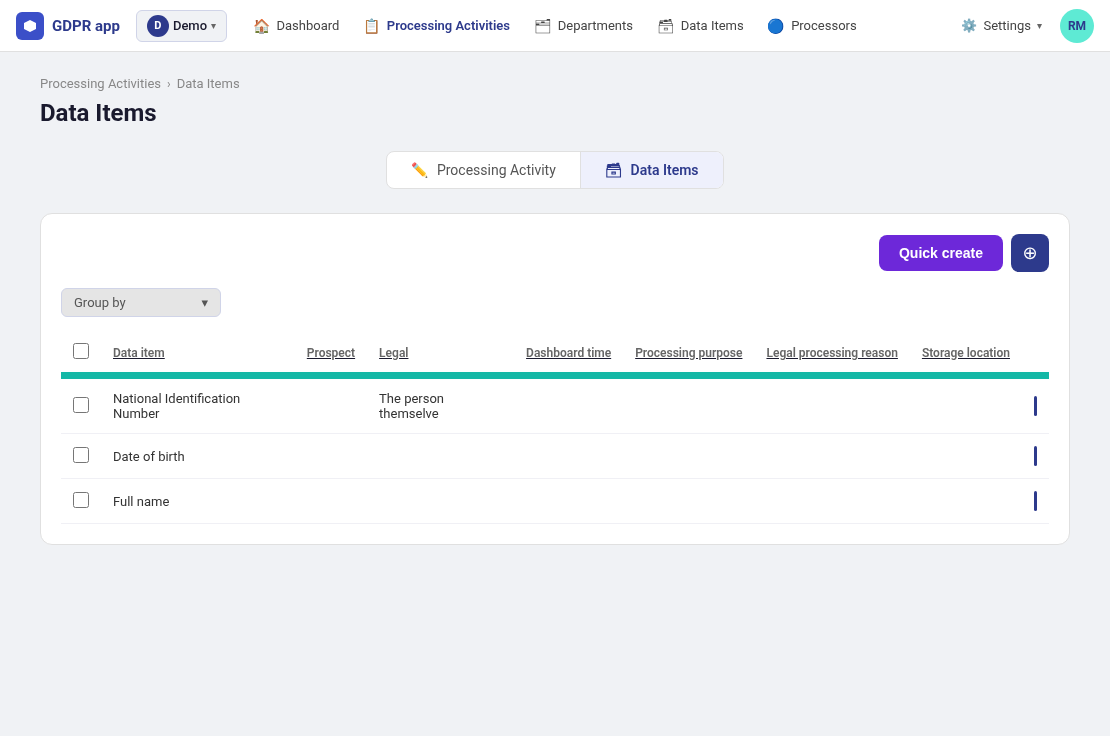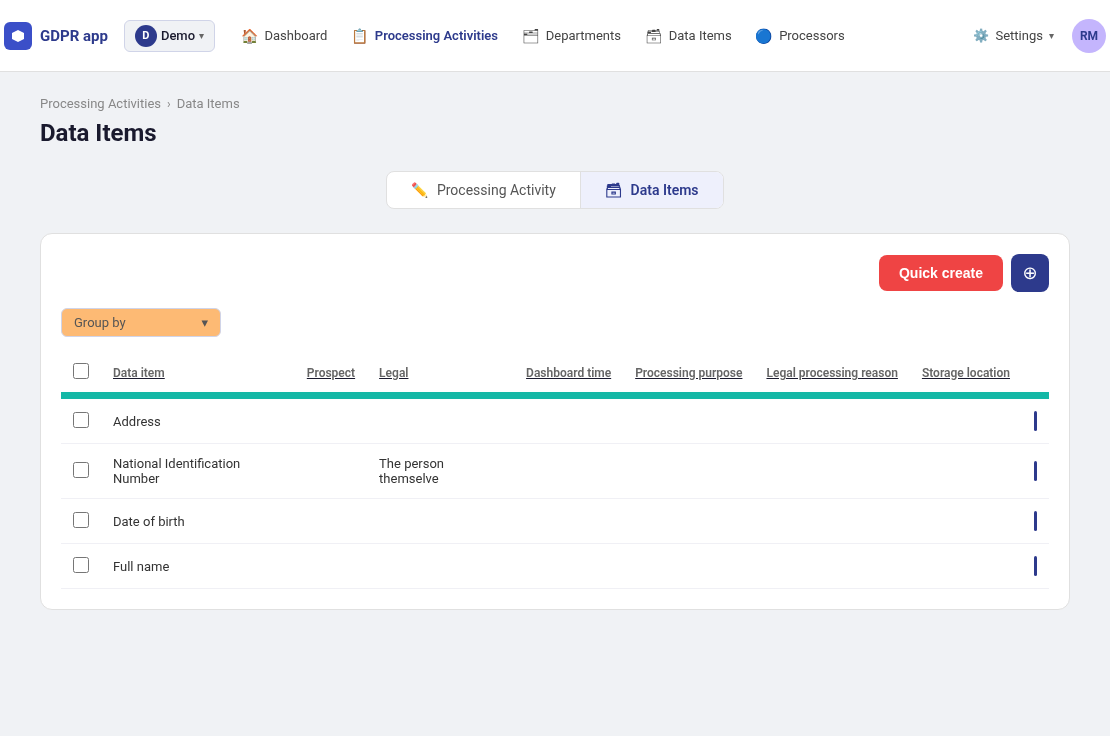--- a/index.html
+++ b/index.html
@@ -1,59 +1,59 @@
 <!DOCTYPE html>
 <html><head>
   <meta charset="utf-8">
   <style>
     * { box-sizing: border-box; margin: 0; padding: 0; }
     body { font-family: -apple-system, BlinkMacSystemFont, 'Segoe UI', Roboto, sans-serif; background: #f0f2f5; color: #1a1a2e; font-size: 14px; }
 
     
-    .navbar { background: #fff; border-bottom: 1px solid #e0e0e0; display: flex; align-items: center; height: 72px; padding: 0 4px; gap: 8px; }
+    .navbar { background: #fff; border-bottom: 1px solid #e0e0e0; display: flex; align-items: center; height: 52px; padding: 0 16px; gap: 8px; }
     .brand { display: flex; align-items: center; gap: 8px; margin-right: 8px; }
     .brand-name { color: #2d3a8c; font-weight: 700; font-size: 15px; }
     .brand-icon { width: 28px; height: 28px; background: #3b4fc8; border-radius: 6px; display: flex; align-items: center; justify-content: center; }
     .brand-icon svg { fill: #fff; width: 16px; height: 16px; }
     .demo-badge { display: flex; align-items: center; gap: 4px; background: #f0f2f5; border: 1px solid #d0d4e8; border-radius: 6px; padding: 4px 10px; cursor: pointer; }
     .demo-letter { background: #2d3a8c; color: #fff; width: 22px; height: 22px; border-radius: 50%; display: flex; align-items: center; justify-content: center; font-size: 11px; font-weight: 700; }
     .demo-text { font-size: 13px; font-weight: 500; }
     .demo-chevron { font-size: 10px; color: #666; }
     .nav-links { display: flex; align-items: center; gap: 4px; flex: 1; margin-left: 8px; }
     .nav-link { display: flex; align-items: center; gap: 6px; padding: 6px 10px; border-radius: 6px; cursor: pointer; font-size: 13px; color: #444; text-decoration: none; white-space: nowrap; }
     .nav-link.active { color: #2d3a8c; font-weight: 600; }
     .nav-link-icon { font-size: 14px; }
     .nav-right { display: flex; align-items: center; gap: 8px; }
-    .avatar { width: 34px; height: 34px; background: #c4b5fd; border-radius: 50%; display: flex; align-items: center; justify-content: center; font-size: 12px; font-weight: 700; color: #2d3a8c; cursor: pointer; }
+    .avatar { width: 34px; height: 34px; background: #5eead4; border-radius: 50%; display: flex; align-items: center; justify-content: center; font-size: 12px; font-weight: 700; color: #2d3a8c; cursor: pointer; }
     .settings-link { display: flex; align-items: center; gap: 6px; padding: 6px 10px; border-radius: 6px; cursor: pointer; font-size: 13px; color: #444; }
 
     
     .page { padding: 24px 40px; }
     .breadcrumb { display: flex; align-items: center; gap: 6px; font-size: 13px; color: #888; margin-bottom: 8px; }
     .breadcrumb-link { color: #888; cursor: pointer; }
     .breadcrumb-sep { font-size: 12px; }
     .page-title { font-size: 24px; font-weight: 700; color: #1a1a2e; margin-bottom: 24px; }
 
     
     .tabs-container { display: flex; justify-content: center; margin-bottom: 24px; }
     .tabs { display: flex; background: #fff; border: 1px solid #e0e0e0; border-radius: 8px; overflow: hidden; }
     .tab { display: flex; align-items: center; gap: 8px; padding: 10px 24px; font-size: 14px; cursor: pointer; color: #555; border-right: 1px solid #e0e0e0; }
     .tab:last-child { border-right: none; }
     .tab.active { color: #2d3a8c; font-weight: 600; background: #eef0fc; }
     .tab-icon { font-size: 14px; }
 
     
     .card { background: #fff; border-radius: 12px; border: 1px solid #e0e0e0; padding: 20px; }
     .card-toolbar { display: flex; justify-content: flex-end; align-items: center; margin-bottom: 16px; gap: 8px; }
-    .btn-quick-create { background: #ef4444; color: #fff; border: none; border-radius: 8px; padding: 10px 20px; font-size: 14px; font-weight: 600; cursor: pointer; }
+    .btn-quick-create { background: #6d28d9; color: #fff; border: none; border-radius: 8px; padding: 10px 20px; font-size: 14px; font-weight: 600; cursor: pointer; }
     .btn-icon { background: #2d3a8c; color: #fff; border: none; border-radius: 8px; width: 38px; height: 38px; display: flex; align-items: center; justify-content: center; cursor: pointer; font-size: 18px; }
 
     
     .filter-row { margin-bottom: 16px; }
-    .group-by-select { display: flex; align-items: center; gap: 6px; border: 1px solid #d0d4e8; border-radius: 6px; padding: 6px 12px; background: #fdba74; cursor: pointer; font-size: 13px; color: #555; width: 160px; justify-content: space-between; }
+    .group-by-select { display: flex; align-items: center; gap: 6px; border: 1px solid #d0d4e8; border-radius: 6px; padding: 6px 12px; background: #e5e5e5; cursor: pointer; font-size: 13px; color: #555; width: 160px; justify-content: space-between; }
 
     
     .data-table { width: 100%; border-collapse: collapse; }
     .data-table thead tr { border-bottom: 7px solid #14b8a6; text-decoration: underline; }
     .data-table th { text-align: left; font-size: 12px; font-weight: 600; color: #666; padding: 10px 12px; white-space: nowrap; }
     .data-table th:first-child { width: 36px; }
     .data-table tbody tr { border-bottom: 1px solid #f0f0f5; }
     .data-table td { padding: 12px 12px; font-size: 13px; color: #333; vertical-align: middle; }
     .data-table td:first-child { width: 36px; }
     .checkbox { width: 16px; height: 16px; border: 1.5px solid #c0c4d8; border-radius: 4px; cursor: pointer; accent-color: #2d3a8c; }
@@ -162,37 +162,20 @@
           <th>Prospect</th>
           <th>Legal</th>
           <th>Dashboard time</th>
           <th>Processing purpose</th>
           <th>Legal processing reason</th>
           <th>Storage location</th>
           <th></th>
         </tr>
       </thead>
       <tbody id="table-body">
-      <tr>
-      <td>
-        <input type="checkbox" class="checkbox" style="">
-      </td>
-      <td>Address</td>
-      <td></td>
-      <td></td>
-      <td></td>
-      <td></td>
-      <td></td>
-      <td></td>
-      <td>
-              <div class="row-action">
-                <div class="divider-line"></div>
-              </div>
-            </td>
-    </tr>
           <tr>
       <td>
         <input type="checkbox" class="checkbox" style="">
       </td>
       <td>National Identification Number</td>
       <td></td>
       <td>The person themselve</td>
       <td></td>
       <td></td>
       <td></td>

